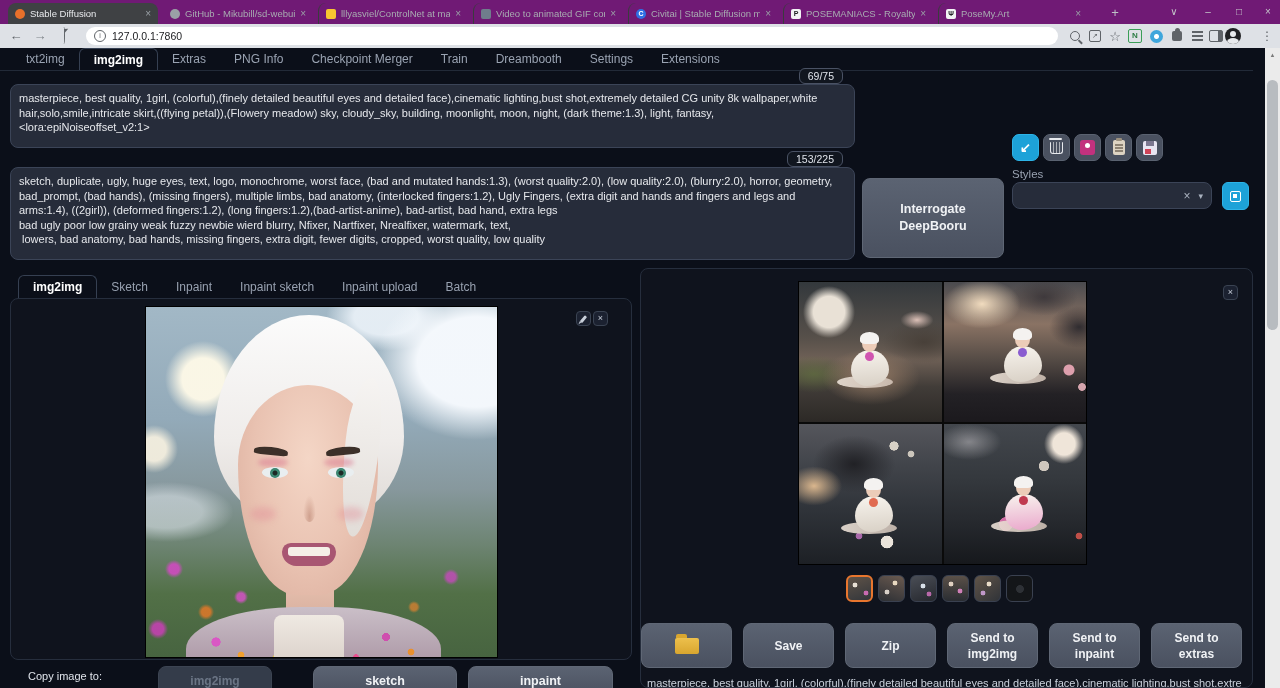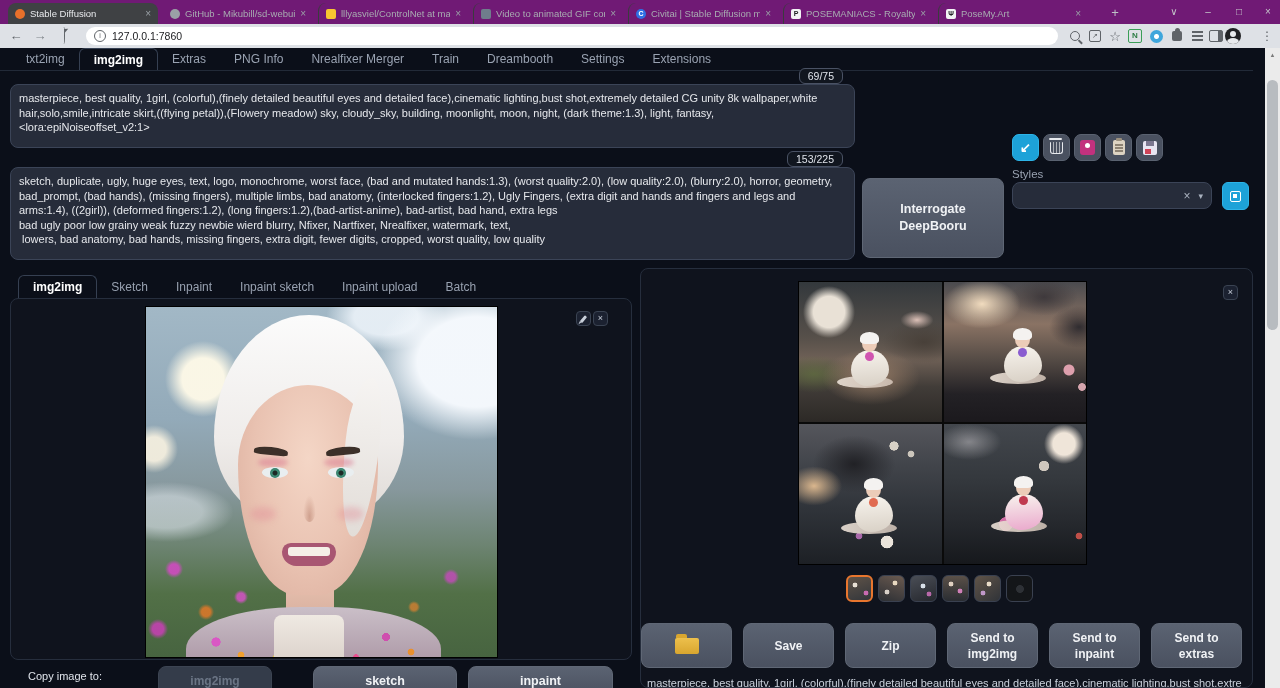--- a/index.html
+++ b/index.html
@@ -274,21 +274,21 @@
   <div class="tbic p-ava">
       <span class="i-avatar"></span>
     </div>
   <div class="tbic p-menu">⋮</div>
 
   <div class="navtabs">
     <span class="ntab">txt2img</span>
     <span class="ntab active">img2img</span>
     <span class="ntab">Extras</span>
     <span class="ntab">PNG Info</span>
-    <span class="ntab">Nrealfixer Merger</span>
+    <span class="ntab">Checkpoint Merger</span>
     <span class="ntab">Train</span>
     <span class="ntab">Dreambooth</span>
     <span class="ntab">Settings</span>
     <span class="ntab">Extensions</span>
   </div>
 
   <div class="pwrap pw1">
     <div class="chip">69/75</div>
     <textarea class="ta" spellcheck="false" style="">masterpiece, best quality, 1girl, (colorful),(finely detailed beautiful eyes and detailed face),cinematic lighting,bust shot,extremely detailed CG unity 8k wallpaper,white hair,solo,smile,intricate skirt,((flying petal)),(Flowery meadow) sky, cloudy_sky, building, moonlight, moon, night, (dark theme:1.3), light, fantasy,
 &lt;lora:epiNoiseoffset_v2:1&gt;</textarea>

